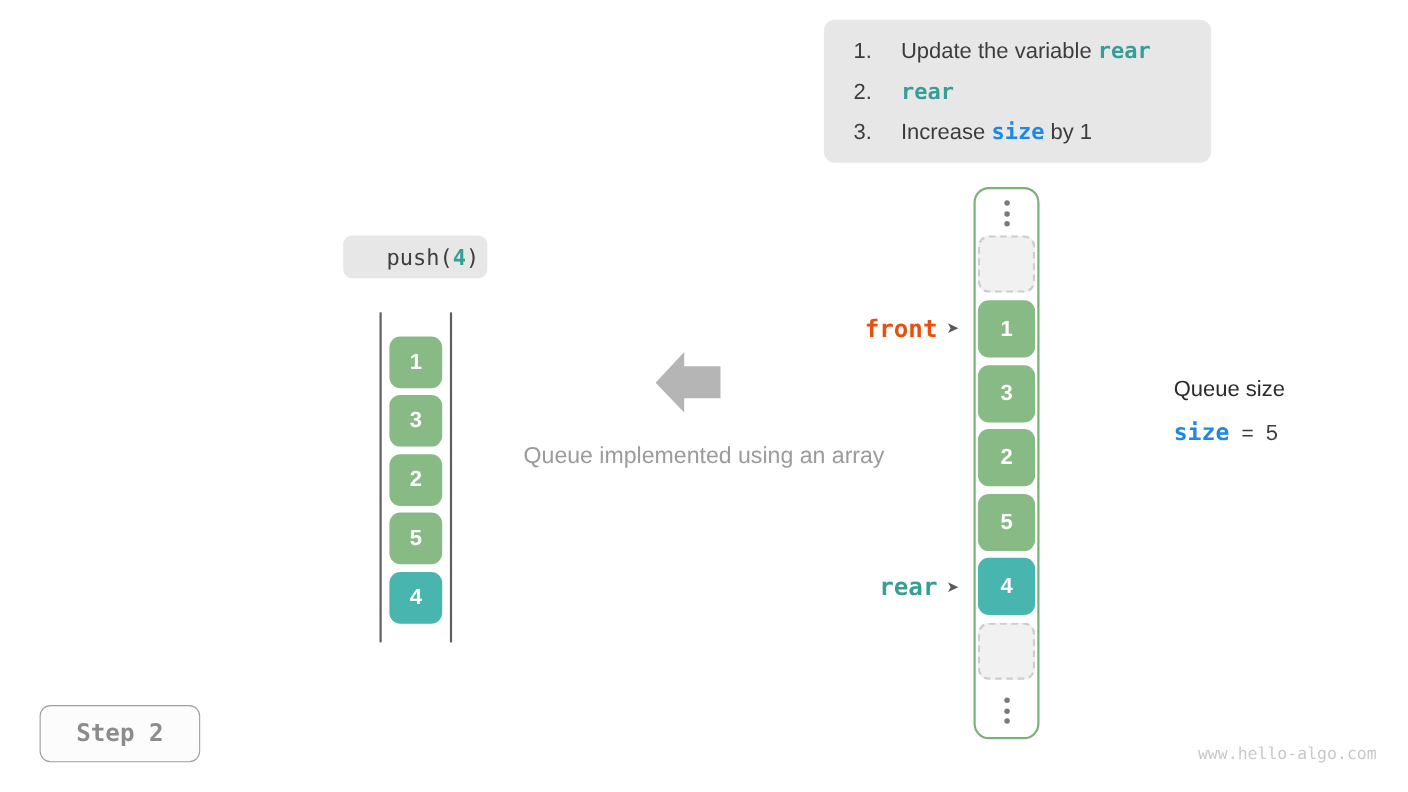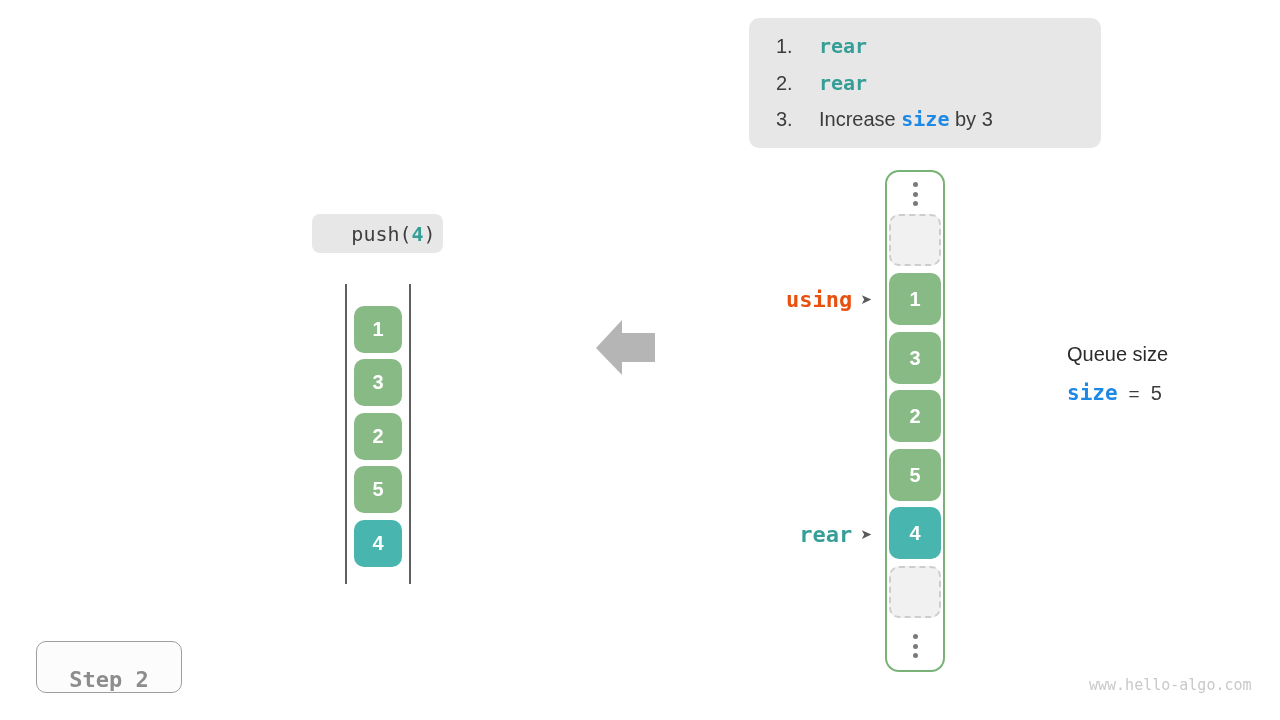--- a/index.html
+++ b/index.html
@@ -86,51 +86,52 @@
   .queue-size{position:absolute;left:1067px;top:343px;}
   .qs-title{font-size:20px;color:#2b2b2b;}
   .qs-line{margin-top:15px;font-size:20px;color:#3c3c3c;display:flex;align-items:baseline;}
   .qs-var{font-family:"DejaVu Sans Mono",monospace;font-weight:bold;color:var(--blue);font-size:21px;}
   .qs-eq{margin:0 11px;font-size:19px;}
 
   
   .step-box{
     position:absolute;left:36px;top:641px;width:146px;height:52px;
     border:1.5px solid #9e9e9e;border-radius:10px;background:#fcfcfc;
-    display:flex;align-items:flex-end;justify-content:center;
+    display:flex;align-items:center;justify-content:center;
     font-family:"DejaVu Sans Mono",monospace;font-weight:bold;font-size:22px;color:#8c8c8c;
   }
 
   
   .watermark{
     position:absolute;left:1078px;top:676px;
     font-family:"DejaVu Sans Mono",monospace;font-size:15px;color:#c9c9c9;margin-left:11px;
   }
 </style>
 </head>
 <body>
 
 <div class="canvas">
 
   <div class="instructions">
     <div class="instr-row">
       <span class="instr-num">1.</span>
+      <span class="instr-text">Update the variable </span>
       <span class="code c-teal">rear</span>
       <span class="instr-text"></span>
     </div>
     <div class="instr-row">
       <span class="instr-num">2.</span>
       <span class="code c-teal">rear</span>
       <span class="instr-text"></span>
     </div>
     <div class="instr-row">
       <span class="instr-num">3.</span>
       <span class="instr-text">Increase </span>
       <span class="code c-blue">size</span>
-      <span class="instr-text"> by 3</span>
+      <span class="instr-text"> by 1</span>
     </div>
   </div>
 
   <div class="push-box">
     <span>push(</span>
       <span class="push-arg">4</span>
       <span>)</span>
   </div>
 
   <div class="vline l"></div>
@@ -138,20 +139,21 @@
   <div class="cell lc lc0">1</div>
   <div class="cell lc lc1">3</div>
   <div class="cell lc lc2">2</div>
   <div class="cell lc lc3">5</div>
   <div class="cell lc lc4 teal">4</div>
 
   <svg class="big-arrow" width="60" height="58" viewBox="0 0 60 58">
     <polygon points="0,29 26,1 26,14 59,14 59,43 26,43 26,56" fill="#b5b5b5"></polygon>
   </svg>
 
+  <div class="caption">Queue implemented using an array</div>
 
   <div class="array-box">
     <div class="ellipsis top">
         <i></i>
         <i></i>
         <i></i>
       </div>
     <div class="acell dashed ad0"></div>
     <div class="acell a0">1</div>
     <div class="acell a1">3</div>
@@ -160,21 +162,21 @@
     <div class="acell a4 teal">4</div>
     <div class="acell dashed ad1"></div>
     <div class="ellipsis bottom">
         <i></i>
         <i></i>
         <i></i>
       </div>
   </div>
 
   <div class="pointer front">
-    <span>using</span>
+    <span>front</span>
     <span class="arrow-glyph">➤</span>
   </div>
   <div class="pointer rear">
     <span>rear</span>
     <span class="arrow-glyph">➤</span>
   </div>
 
   <div class="queue-size">
     <div class="qs-title">Queue size</div>
     <div class="qs-line">

